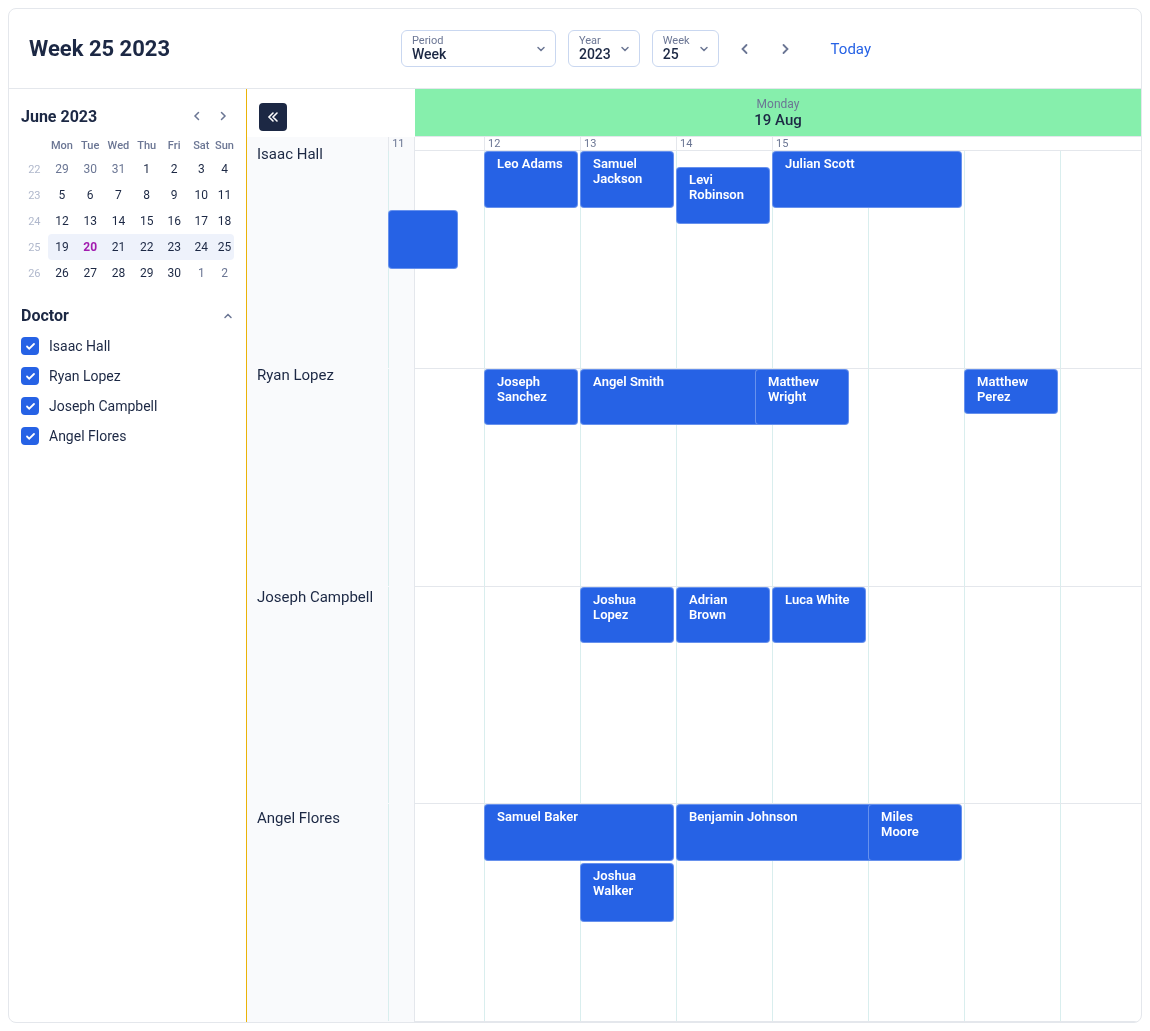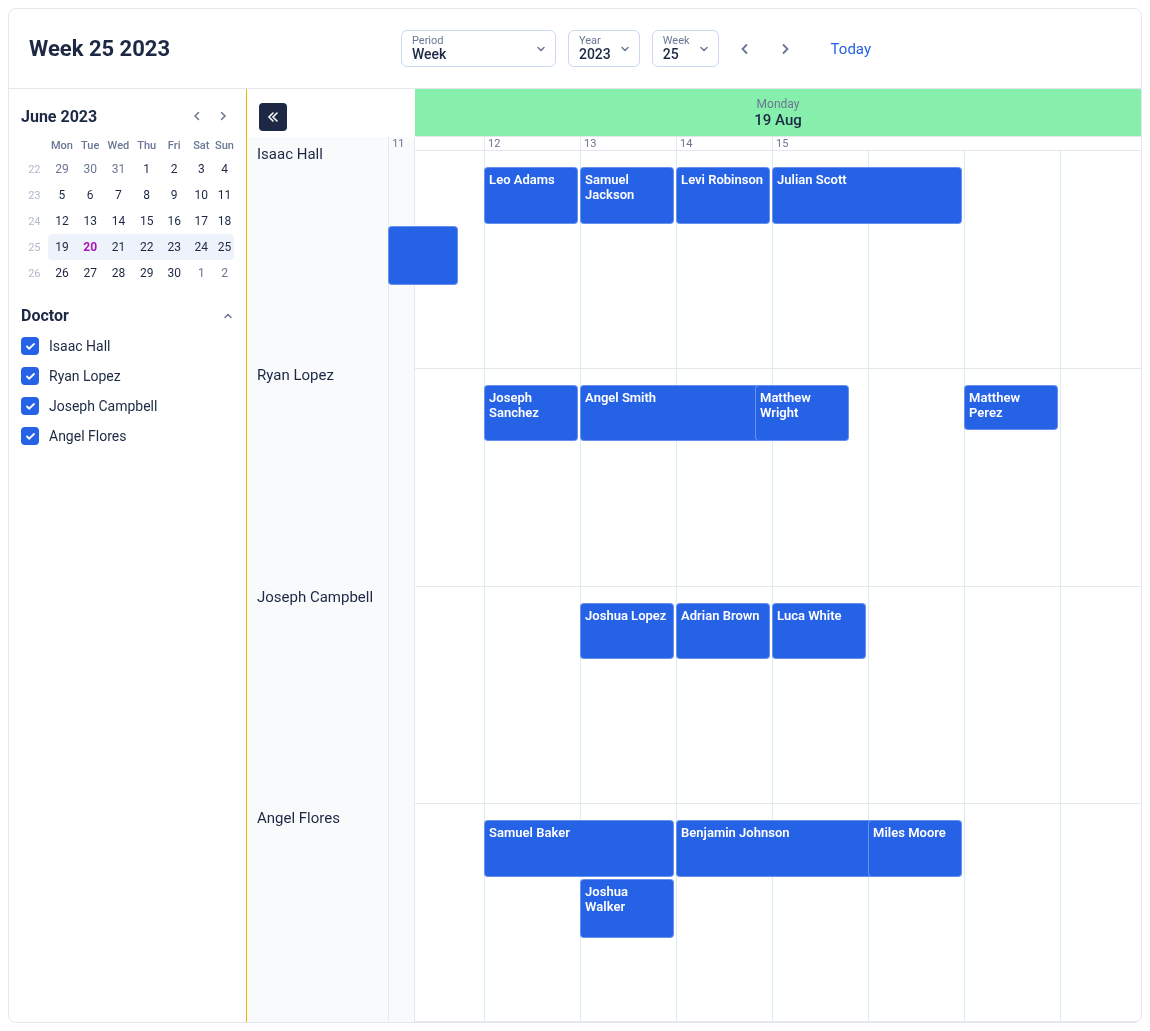--- a/index.html
+++ b/index.html
@@ -56,21 +56,21 @@
 
 .sched { display: flex; height: calc(100% - 48px); }
 .resource-col { width: 168px; background: #f9fafc; border-right: 1px solid #e4e7ec; }
 .resource-cell { height: 25%; padding: 8px 10px; font-size: 15px; color: #1c2844; }
 .time-area { flex: 1; position: relative; }
 .time-ruler { height: 14px; position: relative; border-bottom: 1px solid #e4e7ec; }
 .tick { position: absolute; top: 0; font-size: 11px; color: #6b7694; border-left: 1px solid #e4e7ec; padding-left: 3px; height: 14px; }
 .rows { position: absolute; top: 14px; left: 0; right: 0; bottom: 0; }
 .row { height: 25%; position: relative; border-bottom: 1px solid #e4e7ec; }
 .vline { position: absolute; top: 0; bottom: 0; width: 1px; background: #d9eeee; }
-.appt { position: absolute; background: #2662e5; color: #fff; border-radius: 4px; padding: 4px 4px; font-size: 13px; font-weight: 600; overflow: hidden; cursor: pointer; border: 1px solid rgba(255,255,255,0.3); margin-top: 16px; }
+.appt { position: absolute; background: #2662e5; color: #fff; border-radius: 4px; padding: 4px 12px; font-size: 13px; font-weight: 600; overflow: hidden; cursor: pointer; border: 1px solid rgba(255,255,255,0.3); }
 .chev { display: inline-block; }
 .chev svg { display: block; }
 </style>
 </head>
 <body>
 
 <div class="container">
   <div class="header">
     <div class="title">Week 25 2023</div>
     <div class="select-wrap period">
@@ -273,21 +273,21 @@
                 <div class="vline" style="left: 69.12px;"></div>
                 <div class="vline" style="left: 165.12px;"></div>
                 <div class="vline" style="left: 261.12px;"></div>
                 <div class="vline" style="left: 357.12px;"></div>
                 <div class="vline" style="left: 453.12px;"></div>
                 <div class="vline" style="left: 549.12px;"></div>
                 <div class="vline" style="left: 645.12px;"></div>
                 <div class="appt" style="left: -26.88px; width: 70px; top: 58.86px; height: 58.86px;"></div>
                 <div class="appt" style="left: 69.12px; width: 94px; top: 0px; height: 56.68px;">Leo Adams</div>
                 <div class="appt" style="left: 165.12px; width: 94px; top: 0px; height: 56.68px;">Samuel Jackson</div>
-                <div class="appt" style="left: 261.12px; width: 94px; top: 0px; height: 56.68px;">Levi Robinson</div>
+                <div class="appt" style="left: 261.12px; width: 94px; top: 16px; height: 56.68px;">Levi Robinson</div>
                 <div class="appt" style="left: 357.12px; width: 190px; top: 0px; height: 56.68px;">Julian Scott</div>
               </div>
               <div class="row">
                 <div class="vline" style="left: -26.88px;"></div>
                 <div class="vline" style="left: 69.12px;"></div>
                 <div class="vline" style="left: 165.12px;"></div>
                 <div class="vline" style="left: 261.12px;"></div>
                 <div class="vline" style="left: 357.12px;"></div>
                 <div class="vline" style="left: 453.12px;"></div>
                 <div class="vline" style="left: 549.12px;"></div>

